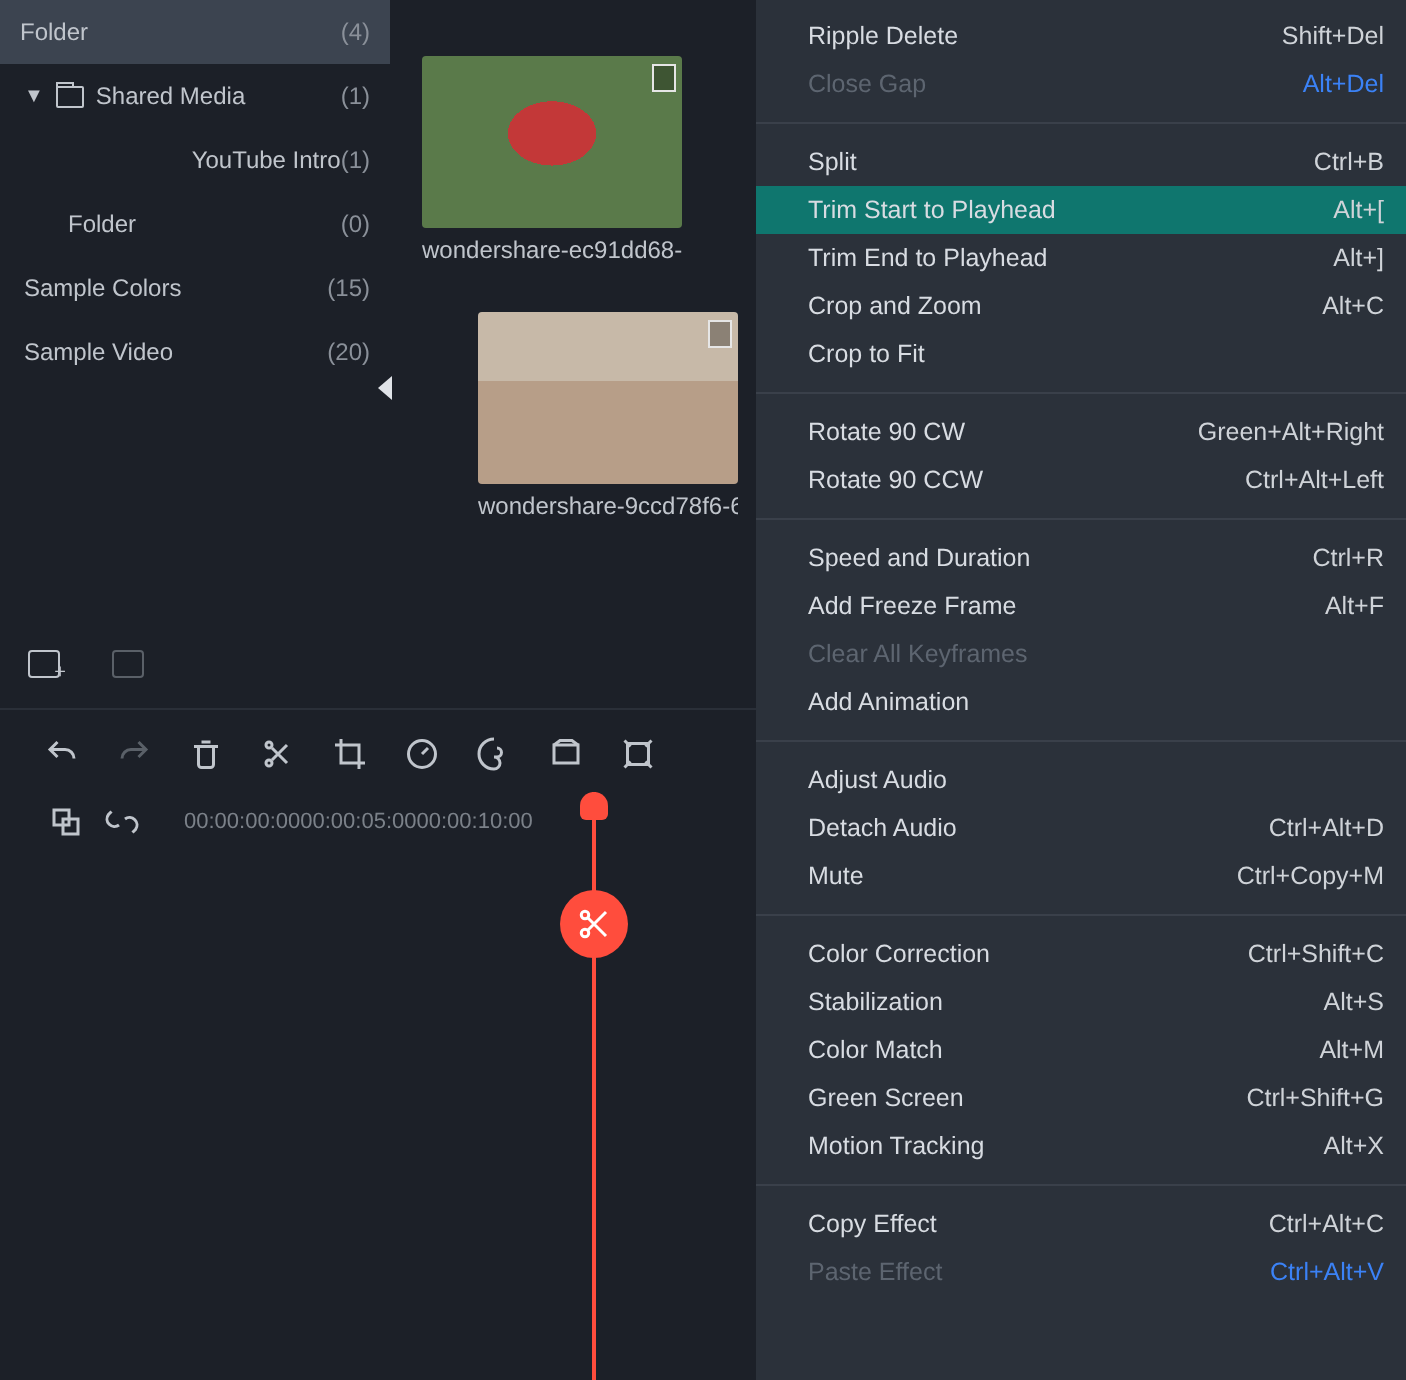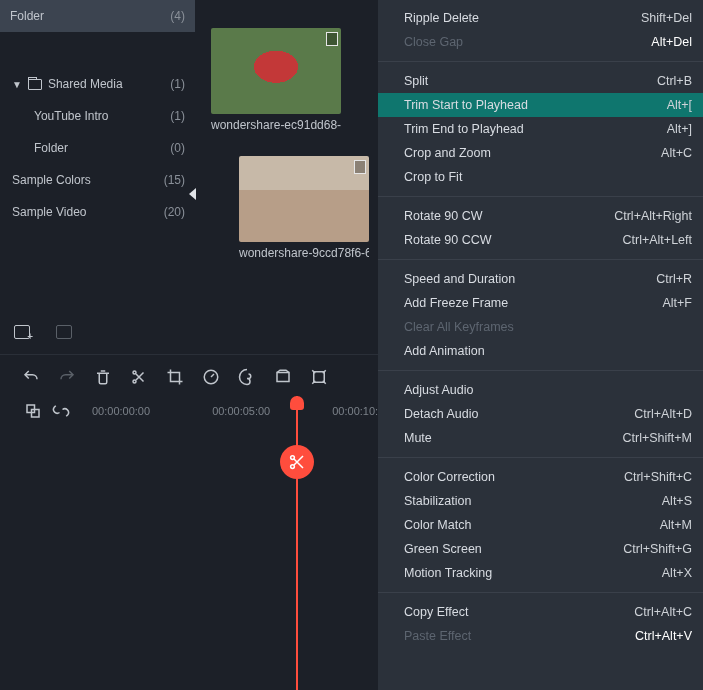--- a/index.html
+++ b/index.html
@@ -7,21 +7,21 @@
   background: #1c2028;
   color: #c0c5cc;
   font-family: -apple-system, "Segoe UI", Arial, sans-serif;
   font-size: 12px;
   width: 703px;
   height: 690px;
   overflow: hidden;
   position: relative;
 }
 .main-layout { display: flex; height: 350px; }
-.sidebar { width: 195px; background: #1c2028; display: flex; flex-direction: column; gap: 36px; }
+.sidebar { width: 195px; background: #1c2028; display: flex; flex-direction: column; }
 .folder-header {
   background: #3c4450;
   height: 32px;
   display: flex;
   align-items: center;
   padding: 0 10px;
   justify-content: space-between;
 }
 .folder-tree { flex: 1; }
 .tree-item {
@@ -42,21 +42,21 @@
   position: relative;
 }
 .folder-icon::before {
   content: '';
   position: absolute;
   top: -3px; left: -1px;
   width: 7px; height: 2px;
   border: 1px solid #c0c5cc;
   border-bottom: none;
 }
-.indent-1 { padding-left: 34px; }
+.indent-1 { padding-left: 34px; justify-content: flex-end; }
 .indent-2 { padding-left: 34px; }
 .sidebar-toolbar {
   height: 36px;
   display: flex;
   align-items: center;
   padding: 0 14px;
   gap: 26px;
 }
 .sb-icon { width: 16px; height: 14px; border: 1.4px solid #c0c5cc; border-radius: 2px; position: relative; }
 .sb-icon.plus::after { content:'+'; position:absolute; right:-4px; bottom:-4px; font-size: 10px; color:#c0c5cc; }
@@ -101,21 +101,21 @@
 
 .timeline-area { position: absolute; top: 354px; left: 0; right: 0; bottom: 0; background: #1c2028; }
 .tl-toolbar {
   height: 44px; display:flex; align-items:center; gap: 18px; padding: 0 22px;
   border-top: 1px solid #2a2f38;
 }
 .tool-icon { width: 18px; height: 18px; color:#c0c5cc; display:flex; align-items:center; justify-content:center; }
 .tool-svg { width: 18px; height: 18px; }
 .tl-ruler { height: 26px; display: flex; align-items: center; padding-left: 24px; gap: 20px; position: relative; }
 .ruler-icons { display: flex; gap: 10px; align-items:center; }
-.ruler-tc { display: flex; gap: 62px; color:#7b8189; font-size: 11px; position: absolute; left: 92px; align-items: flex-end; }
+.ruler-tc { display: flex; color:#7b8189; font-size: 11px; position: absolute; left: 92px; align-items: flex-end; }
 
 .playhead {
   position: absolute; left: 296px; top: 396px; bottom: 0; width: 2px; background: #ff4d3d; z-index: 5;
 }
 .playhead::before {
   content:''; position:absolute; top:0; left:-6px; width:14px; height:14px;
   background:#ff4d3d; border-radius:7px 7px 3px 3px;
 }
 .scissor-bubble {
   position: absolute; left: 280px; top: 445px; width: 34px; height: 34px;
@@ -131,21 +131,21 @@
   padding: 6px 0;
 }
 .ctx-item {
   height: 24px; display: flex; align-items: center; justify-content: space-between;
   padding: 0 28px 0 26px; font-size: 12.5px; color: #d8dce2;
 }
 .ctx-item.dis { color: #5d6570; gap: 36px; }
 .ctx-item.hl { background: #0f766e; }
 .ctx-sep { height: 1px; background: #3a404a; margin: 7px 0; }
 .ctx-shortcut { color: #cfd3d8; font-size: 12.5px; }
-.ctx-item.dis .ctx-shortcut { color: #ffffff; }
+.ctx-item.dis .ctx-shortcut { color: #3b82f6; }
 </style>
 </head>
 <body>
 
 <div class="main-layout">
 
   <div class="sidebar">
     <div class="folder-header">
       <span>Folder</span>
       <span class="tree-count">(4)</span>
@@ -319,21 +319,21 @@
       <span>Crop and Zoom</span>
       <span class="ctx-shortcut">Alt+C</span>
     </div>
     <div class="ctx-item">
       <span>Crop to Fit</span>
       <span class="ctx-shortcut"></span>
     </div>
     <div class="ctx-sep"></div>
     <div class="ctx-item">
       <span>Rotate 90 CW</span>
-      <span class="ctx-shortcut">Ctrl+Alt+Right</span>
+      <span class="ctx-shortcut">Green+Alt+Right</span>
     </div>
     <div class="ctx-item">
       <span>Rotate 90 CCW</span>
       <span class="ctx-shortcut">Ctrl+Alt+Left</span>
     </div>
     <div class="ctx-sep"></div>
     <div class="ctx-item">
       <span>Speed and Duration</span>
       <span class="ctx-shortcut">Ctrl+R</span>
     </div>
@@ -353,21 +353,21 @@
     <div class="ctx-item">
       <span>Adjust Audio</span>
       <span class="ctx-shortcut"></span>
     </div>
     <div class="ctx-item">
       <span>Detach Audio</span>
       <span class="ctx-shortcut">Ctrl+Alt+D</span>
     </div>
     <div class="ctx-item">
       <span>Mute</span>
-      <span class="ctx-shortcut">Ctrl+Shift+M</span>
+      <span class="ctx-shortcut">Ctrl+Copy+M</span>
     </div>
     <div class="ctx-sep"></div>
     <div class="ctx-item">
       <span>Color Correction</span>
       <span class="ctx-shortcut">Ctrl+Shift+C</span>
     </div>
     <div class="ctx-item">
       <span>Stabilization</span>
       <span class="ctx-shortcut">Alt+S</span>
     </div>

